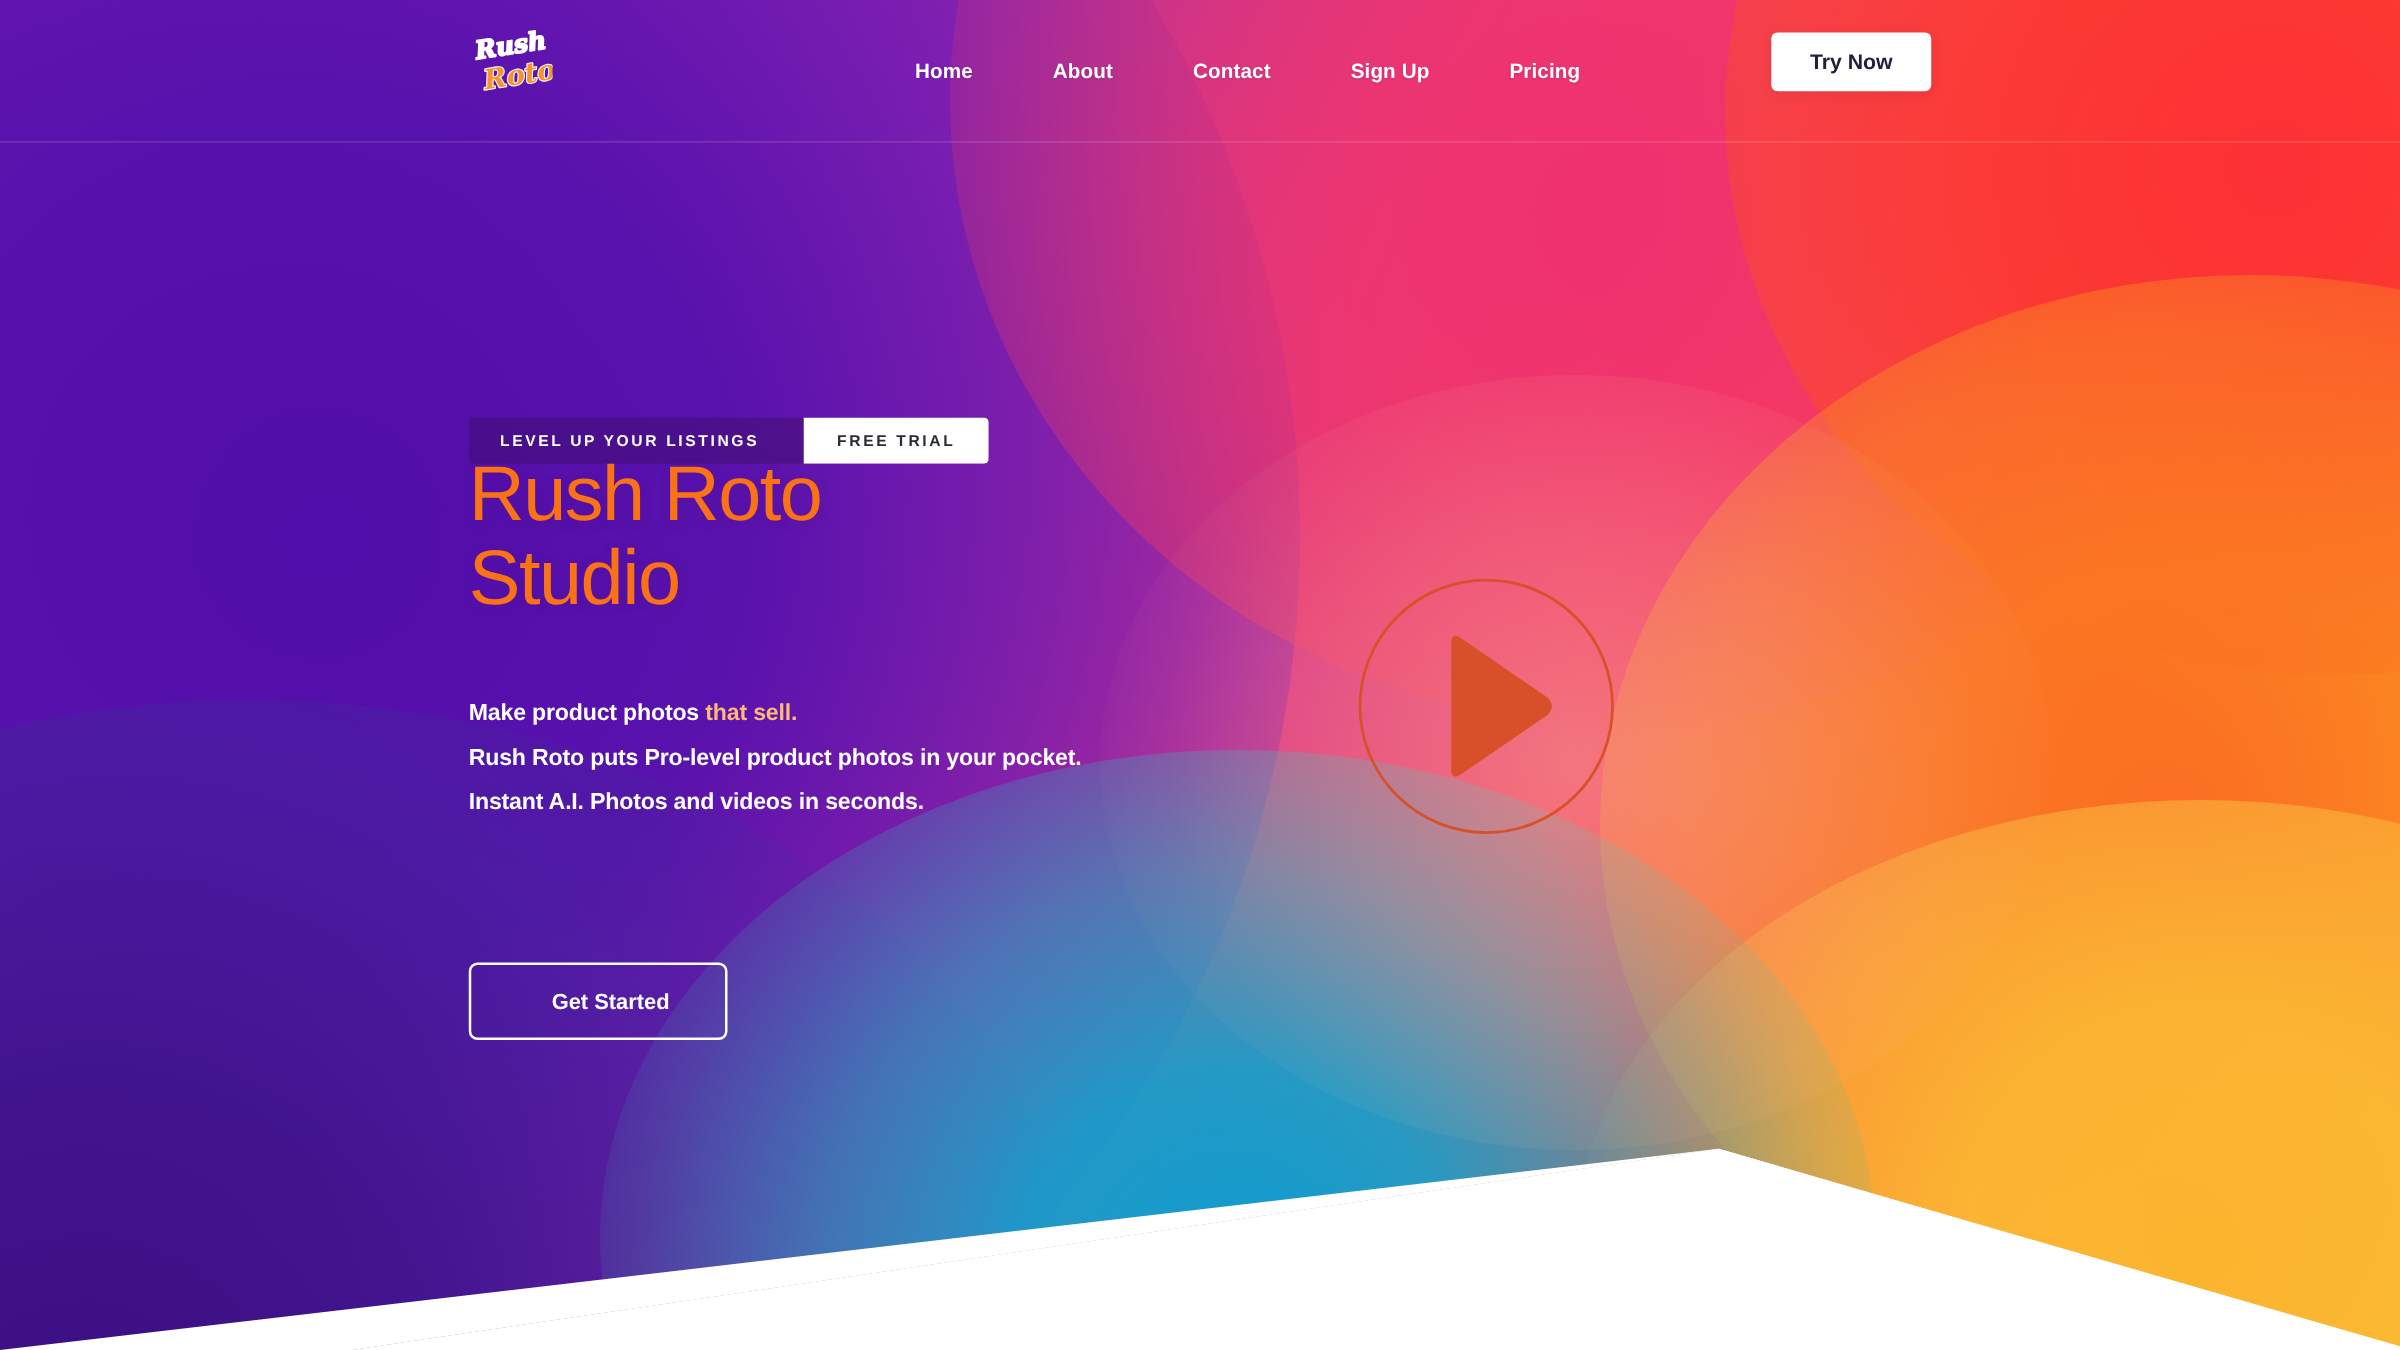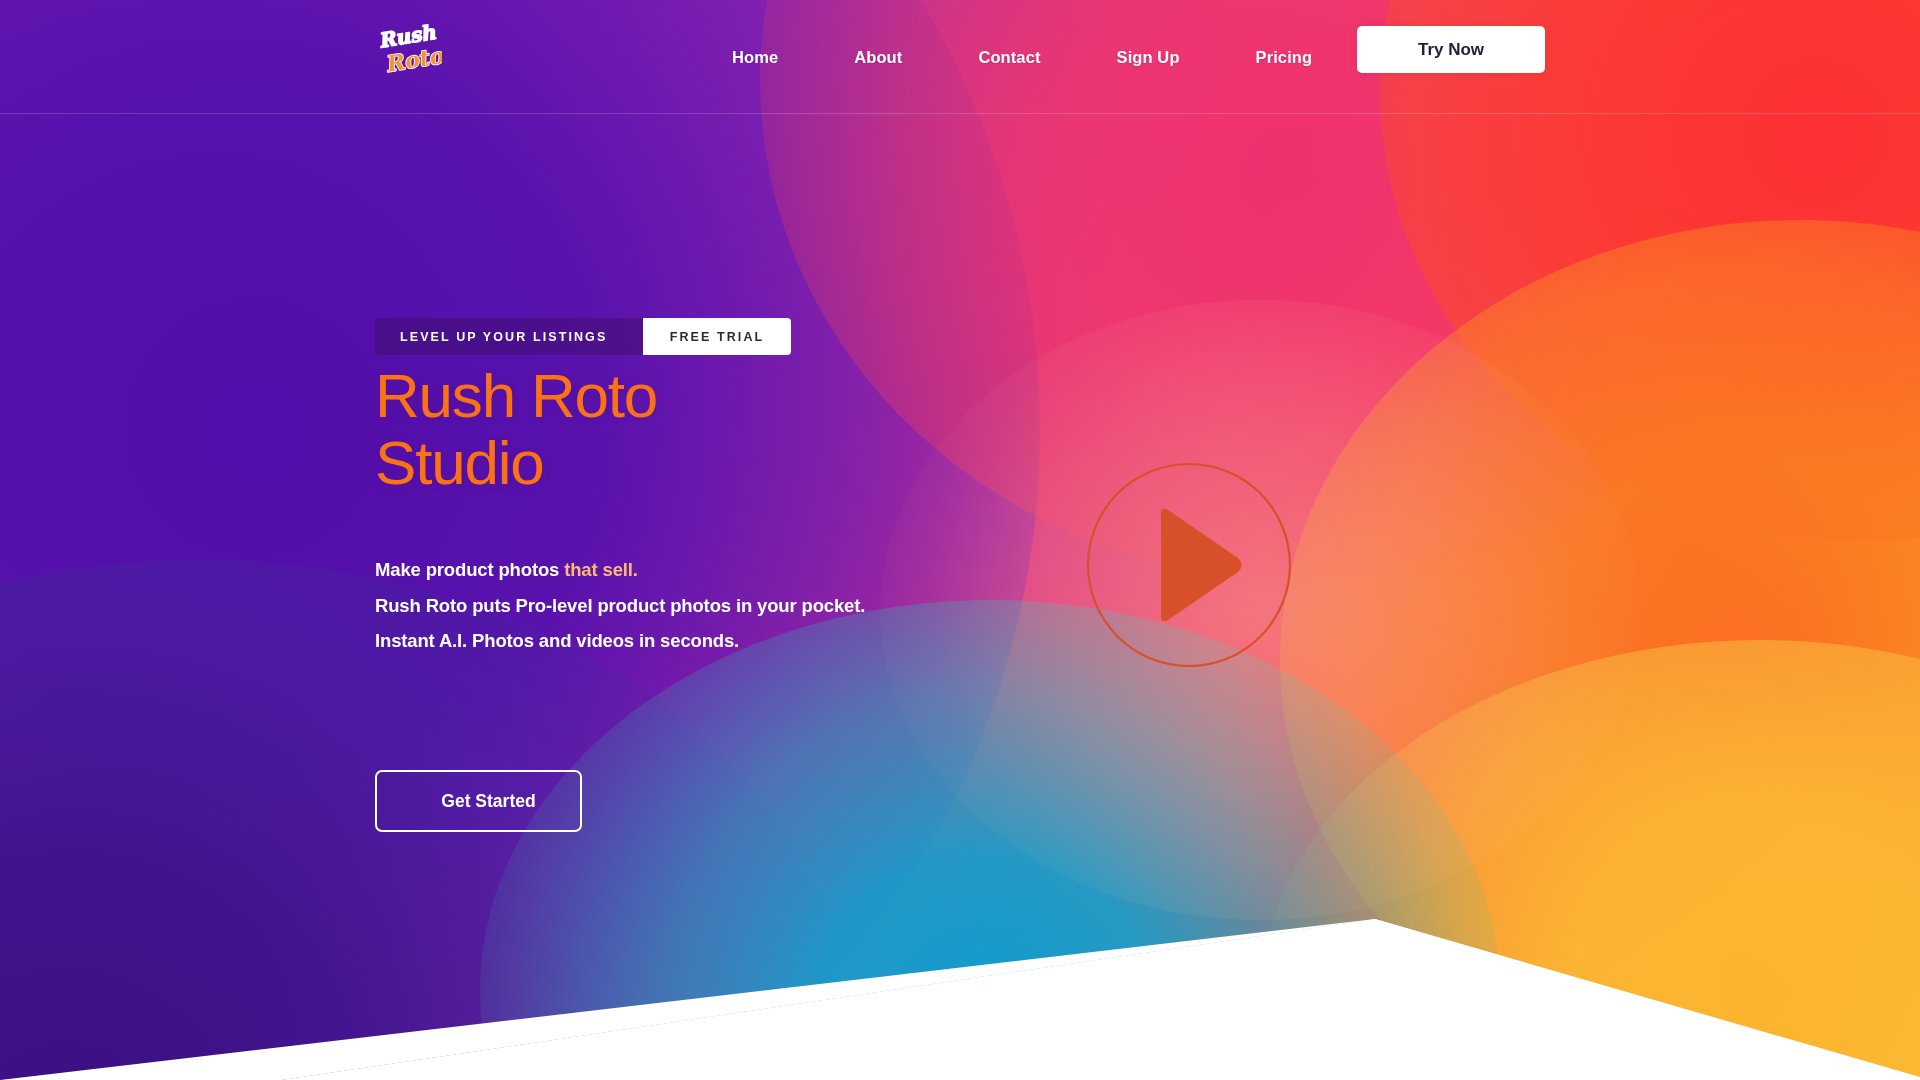--- a/index.html
+++ b/index.html
@@ -158,37 +158,37 @@
     width:64px; height:62px;
     display:block;
   }
 
   .nav {
     position:absolute;
     left:700px; top:0;
     height:114px;
     display:flex;
     align-items:center;
-    gap:12px;
+    gap:0px;
   }
   .nav a {
     color:#ffffff;
     font-size:16.5px;
     font-weight:bold;
     text-decoration:none;
     letter-spacing:0.1px;
     padding:0 32px;
     white-space:nowrap;
     text-shadow:0 1px 2px rgba(60,10,80,0.18);
   }
 
   .try-now {
     position:absolute;
     right:375px; top:26px;
-    width:188px; height:47px;
+    width:128px; height:47px;
     background:#ffffff;
     border:none;
     border-radius:5px;
     color:#23203c;
     font-family:"Liberation Sans", sans-serif;
     font-size:17px;
     font-weight:bold;
     cursor:pointer;
     box-shadow:0 2px 10px rgba(80,10,60,0.10);
     margin-left:29px;
@@ -196,21 +196,21 @@
 
   
   .hero {
     position:absolute;
     left:375px; top:0;
     z-index:6;
   }
 
   .badges {
     position:absolute;
-    left:0; top:318px;
+    left:0; top:334px;
     display:flex;
     align-items:stretch;
     height:37px;
     border-radius:4px;
     overflow:hidden;
     width:416px;
   }
   .badge-left {
     flex:1 1 auto;
     background:rgba(45,12,62,0.30);

